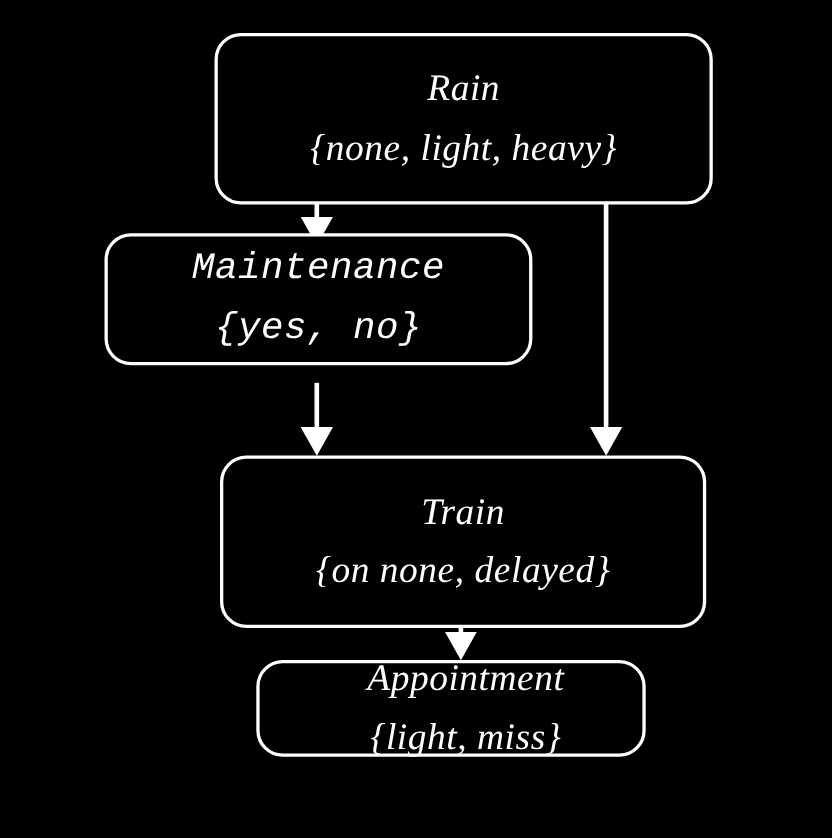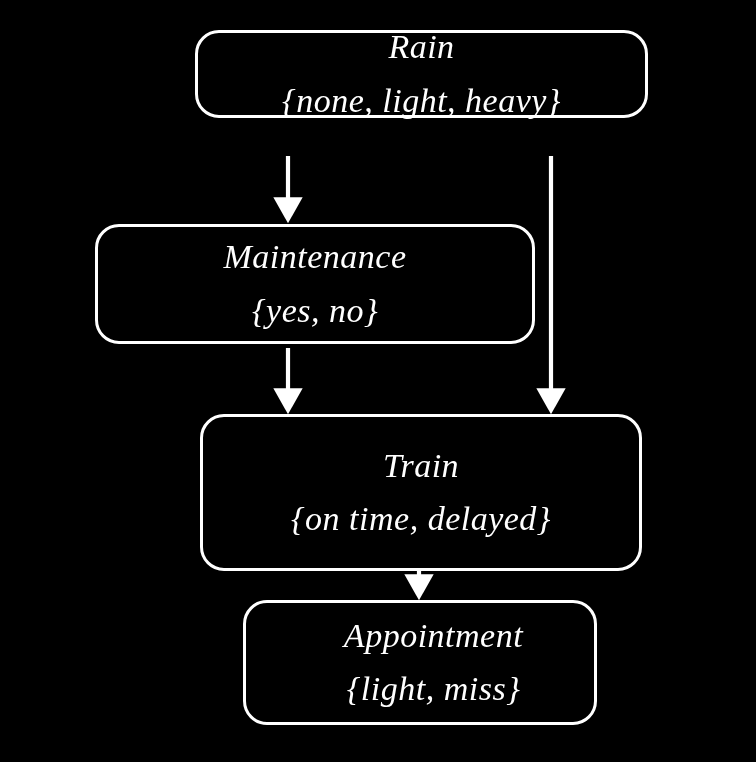--- a/index.html
+++ b/index.html
@@ -51,24 +51,24 @@
   }
   .node .node-states {
     font-style: italic;
     font-size: 34px;
     letter-spacing: 0.5px;
     white-space: nowrap;
     margin-top: 15px;
   }
 
   
-  #node-rain        { left: 195px; top: 30px;  width: 453px; height: 88px; }
-  #node-maintenance { left: 95px;  top: 224px; width: 440px; height: 120px; }
+  #node-rain        { left: 195px; top: 30px;  width: 453px; height: 156px; }
+  #node-maintenance { left: 95px;  top: 212px; width: 389px; height: 120px; font-family: Liberation Mono, monospace; }
   #node-train       { left: 200px; top: 414px; width: 442px; height: 157px; }
-  #node-appointment { left: 243px; top: 600px; width: 354px; height: 125px; padding-left: 27px; }
+  #node-appointment { left: 233px; top: 600px; width: 354px; height: 88px; padding-left: 27px; }
 </style>
 </head>
 <body>
 
 <div id="canvas">
 
   <svg id="edge-layer" viewBox="0 0 756 762" width="756" height="762" aria-hidden="true">
     <defs>
       <marker id="arrowhead" markerWidth="7" markerHeight="7" refX="2.1" refY="3.5" orient="auto" markerUnits="strokeWidth">
         <path d="M0,0 L0,7 L6.2,3.5 z" fill="#ffffff"></path>
@@ -89,21 +89,21 @@
     <div class="node-states">{none, light, heavy}</div>
   </div>
 
   <div class="node" id="node-maintenance">
     <div class="node-name">Maintenance</div>
     <div class="node-states">{yes, no}</div>
   </div>
 
   <div class="node" id="node-train">
     <div class="node-name">Train</div>
-    <div class="node-states">{on time, delayed}</div>
+    <div class="node-states">{on none, delayed}</div>
   </div>
 
   <div class="node" id="node-appointment">
     <div class="node-name">Appointment</div>
     <div class="node-states">{light, miss}</div>
   </div>
 
 </div>
 
 </body></html>

